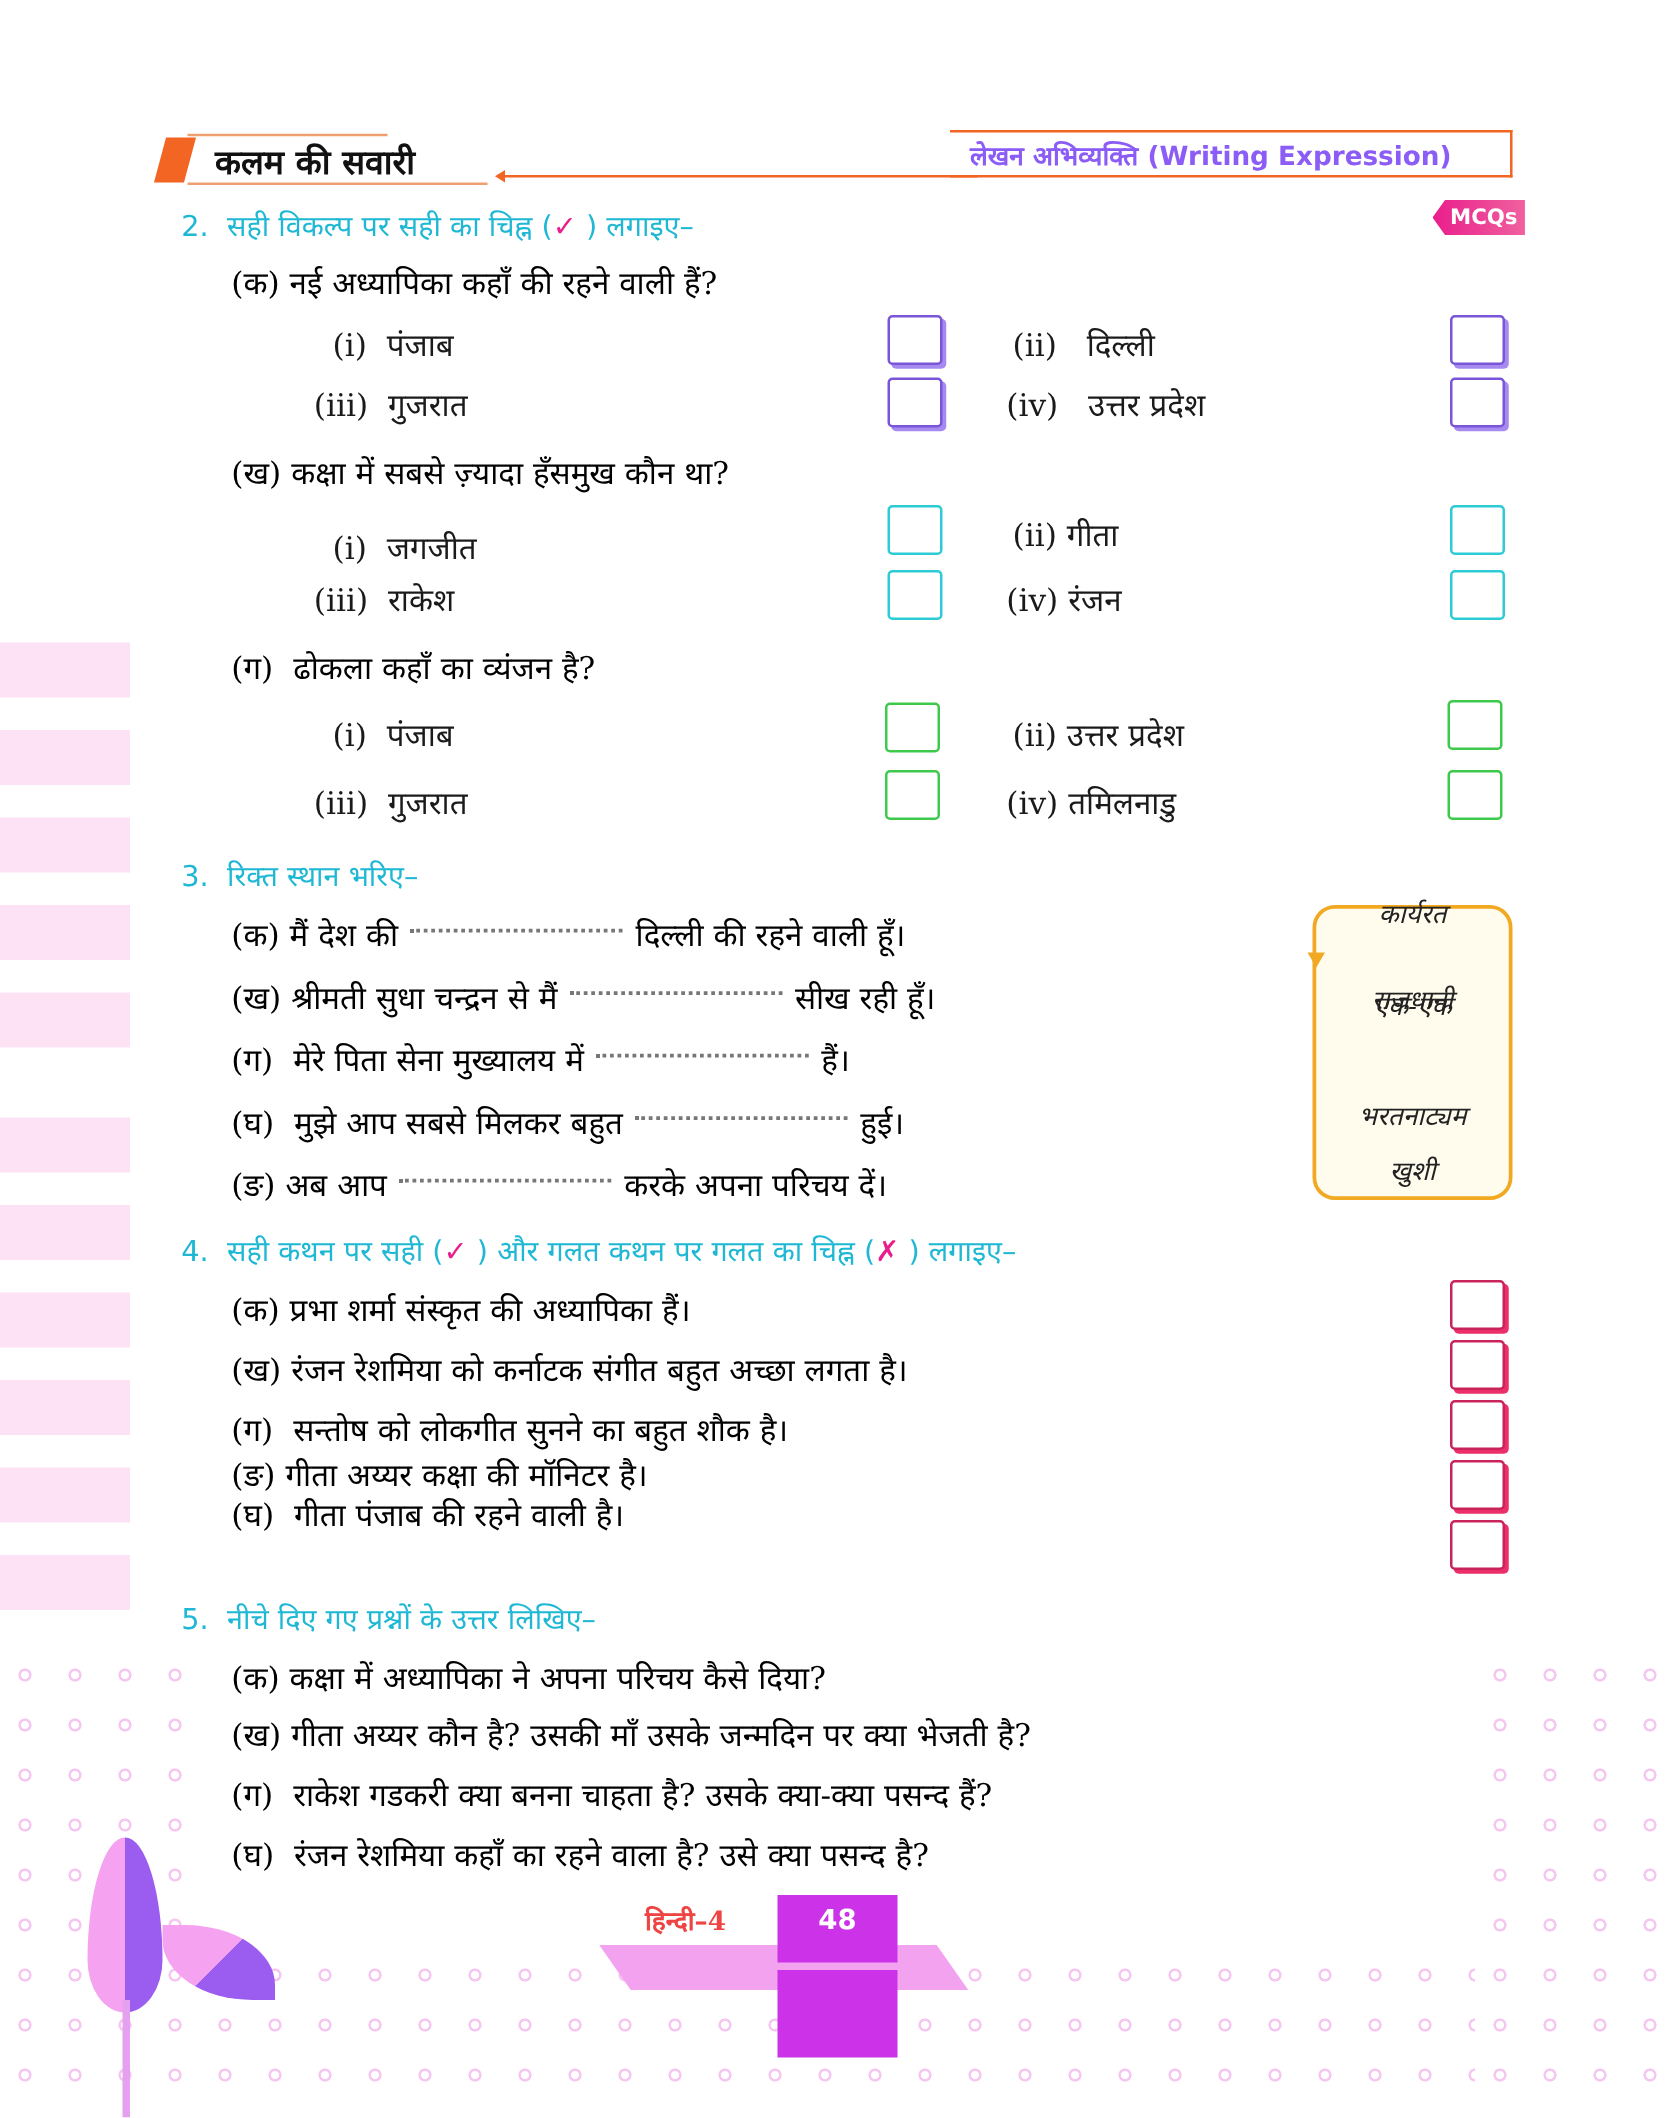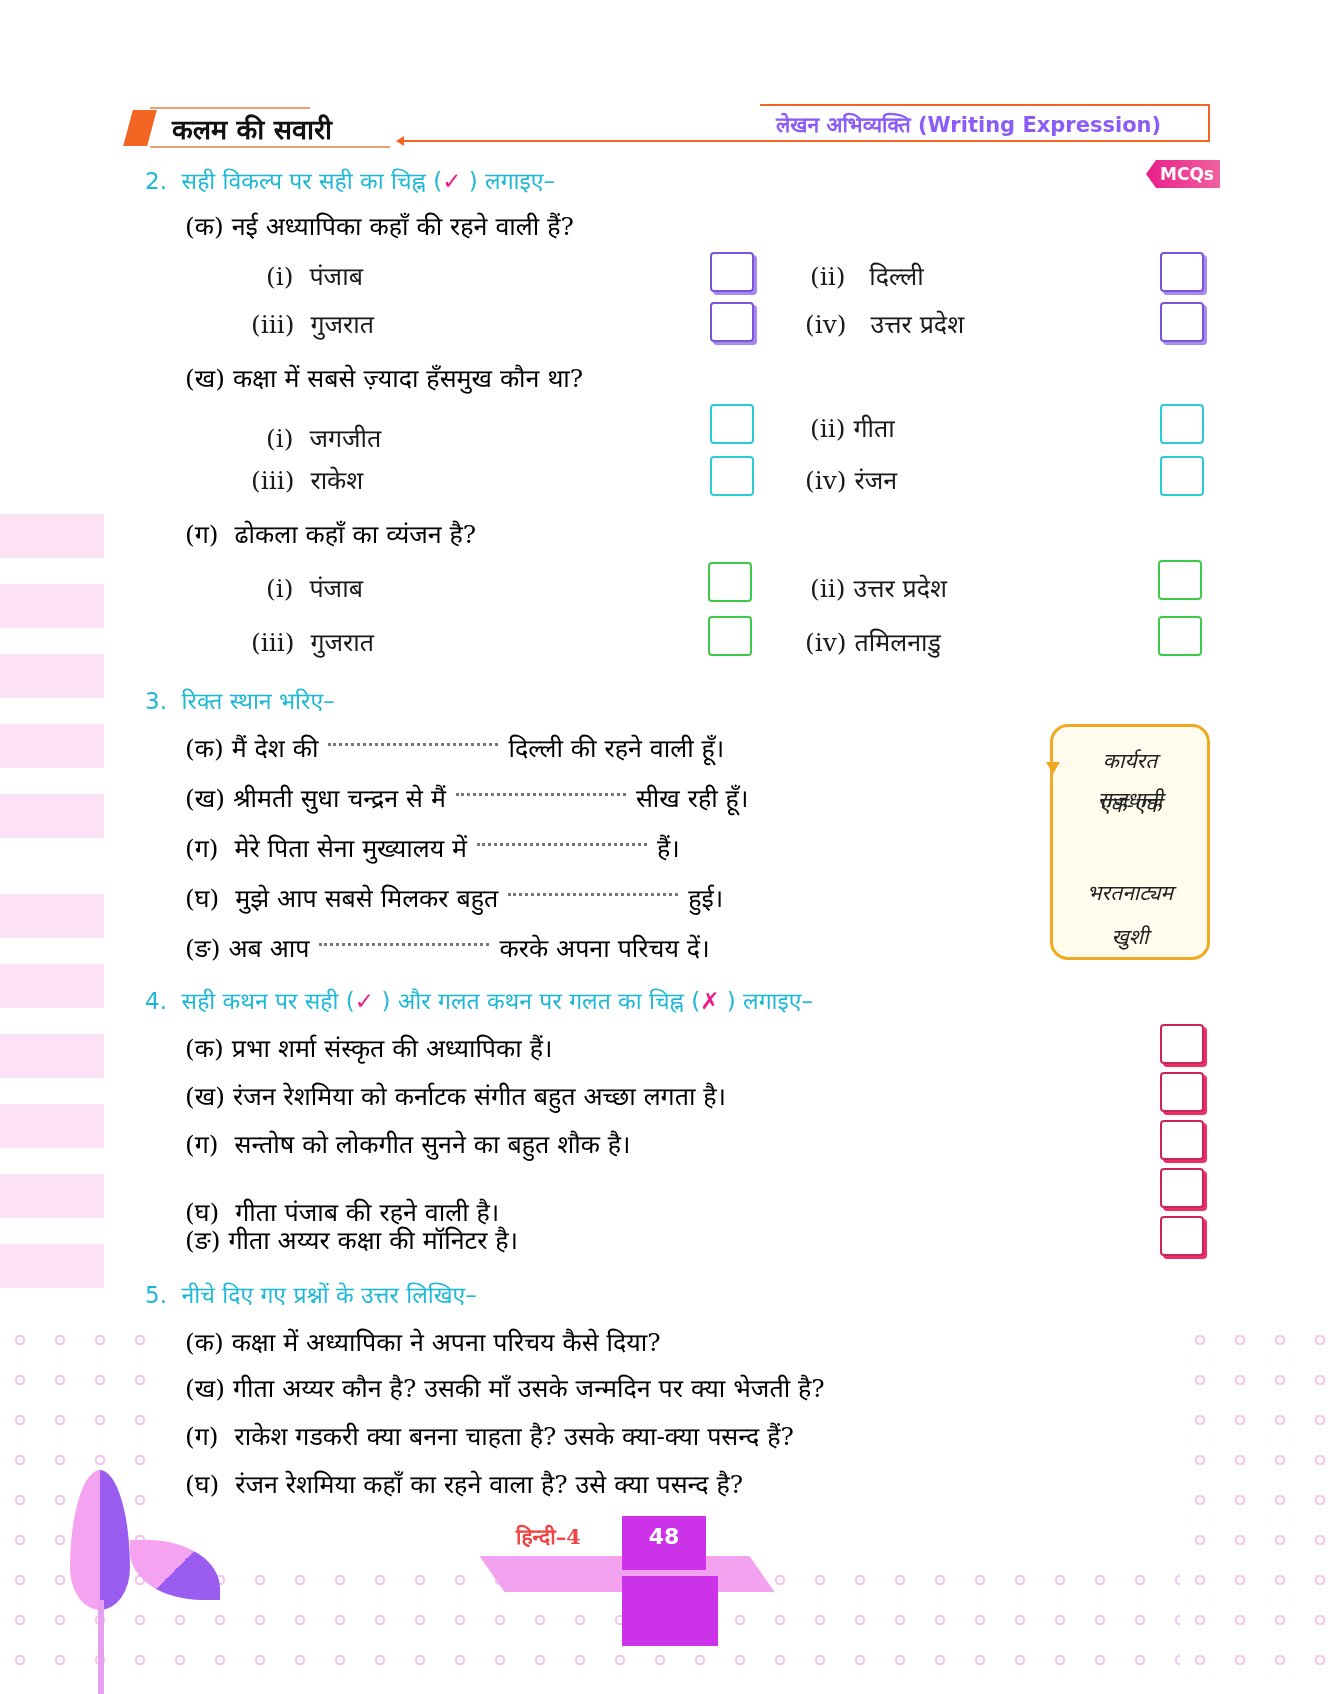--- a/index.html
+++ b/index.html
@@ -23,21 +23,21 @@
   .box.cyan { border: 2px solid #2ccbd6; }
   .box.green { border: 2px solid #3ec94a; }
   .box.pink { border: 2px solid #c8245a; box-shadow: 3px 3px 0 #ec2f6a; }
   .dots { display: inline-block; width: 170px; border-bottom: 3px dotted #777; vertical-align: middle; margin: 0 10px; height: 1px; position: relative; top: -6px; }
   .word-box { left: 1050px; top: 724px; width: 160px; height: 236px; border: 3px solid #f2a922; border-radius: 18px; background: #fffcee; }
   .word-box-arrow { left: 1046px; top: 762px; width: 0; height: 0; border-left: 7px solid transparent; border-right: 7px solid transparent; border-top: 12px solid #f2a922; }
   .word-item { width: 160px; left: 1050px; text-align: center; font-style: italic; font-size: 21px; color: #222; font-family: "DejaVu Serif", serif; }
   .side-stripe { left: 0; width: 104px; height: 44px; background: #fde2f6; }
   .dot-pattern { background-image: radial-gradient(circle, transparent 3px, #f5c6ef 3.5px, #f5c6ef 5px, transparent 5.5px); background-size: 40px 40px; }
   .footer-band { left: 492px; top: 1556px; width: 270px; height: 36px; background: #f3a2f0; transform: skewX(35deg); }
-  .footer-num-box { left: 622px; top: 1516px; width: 84px; height: 54px; background: #cc33e8; color: #fff; font-family: "DejaVu Sans", sans-serif; font-weight: bold; font-size: 22px; text-align: center; line-height: 42px; }
+  .footer-num-box { left: 622px; top: 1516px; width: 96px; height: 54px; background: #cc33e8; color: #fff; font-family: "DejaVu Sans", sans-serif; font-weight: bold; font-size: 22px; text-align: center; line-height: 42px; }
   .footer-num-tail { left: 622px; top: 1576px; width: 96px; height: 70px; background: #cc33e8; }
   .footer-book { left: 516px; top: 1522px; font-size: 21px; font-weight: bold; color: #ef4444; white-space: nowrap; }
 </style>
 </head>
 <body>
 
 <div class="abs side-stripe" style="top:514px;"></div>
 <div class="abs side-stripe" style="top:584px;"></div>
 <div class="abs side-stripe" style="top:654px;"></div>
 <div class="abs side-stripe" style="top:724px;"></div>
@@ -106,38 +106,38 @@
   <span>3.</span>&nbsp; <span>रिक्त स्थान भरिए–</span>
 </div>
 <div class="abs sub-q" style="left:185px;top:730px;"><span>(क)</span> <span>मैं देश की</span><span class="dots"></span><span>दिल्ली की रहने वाली हूँ।</span></div>
 <div class="abs sub-q" style="left:185px;top:780px;"><span>(ख)</span> <span>श्रीमती सुधा चन्द्रन से मैं</span><span class="dots"></span><span>सीख रही हूँ।</span></div>
 <div class="abs sub-q" style="left:185px;top:830px;"><span>(ग)</span>&nbsp; <span>मेरे पिता सेना मुख्यालय में</span><span class="dots"></span><span>हैं।</span></div>
 <div class="abs sub-q" style="left:185px;top:880px;"><span>(घ)</span>&nbsp; <span>मुझे आप सबसे मिलकर बहुत</span><span class="dots"></span><span>हुई।</span></div>
 <div class="abs sub-q" style="left:185px;top:930px;"><span>(ङ)</span> <span>अब आप</span><span class="dots"></span><span>करके अपना परिचय दें।</span></div>
 
 <div class="abs word-box"></div>
 <div class="abs word-box-arrow"></div>
-<div class="abs word-item" style="top:746px;font-family:Liberation Serif, serif;">कार्यरत</div>
+<div class="abs word-item" style="top:716px;font-family:Liberation Serif, serif;">कार्यरत</div>
 <div class="abs word-item" style="top:790px;">एक-एक</div>
 <div class="abs word-item" style="top:785px;">राजधानी</div>
 <div class="abs word-item" style="top:878px;">भरतनाट्यम</div>
 <div class="abs word-item" style="top:922px;">खुशी</div>
 
 <div class="abs q-heading" style="left:145px;top:984px;">
   <span>4.</span>&nbsp; <span>सही कथन पर सही (</span><span class="check-glyph">✓</span><span> ) और गलत कथन पर गलत का चिह्न (</span><span class="check-glyph">✗</span><span> ) लगाइए–</span>
 </div>
 <div class="abs sub-q" style="left:185px;top:1030px;"><span>(क)</span> <span>प्रभा शर्मा संस्कृत की अध्यापिका हैं।</span></div>
 <div class="abs box pink" style="left:1160px;top:1024px;"></div>
 <div class="abs sub-q" style="left:185px;top:1078px;"><span>(ख)</span> <span>रंजन रेशमिया को कर्नाटक संगीत बहुत अच्छा लगता है।</span></div>
 <div class="abs box pink" style="left:1160px;top:1072px;"></div>
 <div class="abs sub-q" style="left:185px;top:1126px;"><span>(ग)</span>&nbsp; <span>सन्तोष को लोकगीत सुनने का बहुत शौक है।</span></div>
 <div class="abs box pink" style="left:1160px;top:1120px;"></div>
 <div class="abs sub-q" style="left:185px;top:1174px;margin-top:20px;"><span>(घ)</span>&nbsp; <span>गीता पंजाब की रहने वाली है।</span></div>
 <div class="abs box pink" style="left:1160px;top:1168px;"></div>
-<div class="abs sub-q" style="left:185px;top:1222px;"><span>(ङ)</span> <span>गीता अय्यर कक्षा की मॉनिटर है।</span></div>
+<div class="abs sub-q" style="left:185px;top:1162px;"><span>(ङ)</span> <span>गीता अय्यर कक्षा की मॉनिटर है।</span></div>
 <div class="abs box pink" style="left:1160px;top:1216px;"></div>
 
 <div class="abs q-heading" style="left:145px;top:1278px;">
   <span>5.</span>&nbsp; <span>नीचे दिए गए प्रश्नों के उत्तर लिखिए–</span>
 </div>
 <div class="abs sub-q" style="left:185px;top:1324px;"><span>(क)</span> <span>कक्षा में अध्यापिका ने अपना परिचय कैसे दिया?</span></div>
 <div class="abs sub-q" style="left:185px;top:1370px;"><span>(ख)</span> <span>गीता अय्यर कौन है? उसकी माँ उसके जन्मदिन पर क्या भेजती है?</span></div>
 <div class="abs sub-q" style="left:185px;top:1418px;"><span>(ग)</span>&nbsp; <span>राकेश गडकरी क्या बनना चाहता है? उसके क्या-क्या पसन्द हैं?</span></div>
 <div class="abs sub-q" style="left:185px;top:1466px;"><span>(घ)</span>&nbsp; <span>रंजन रेशमिया कहाँ का रहने वाला है? उसे क्या पसन्द है?</span></div>
 

